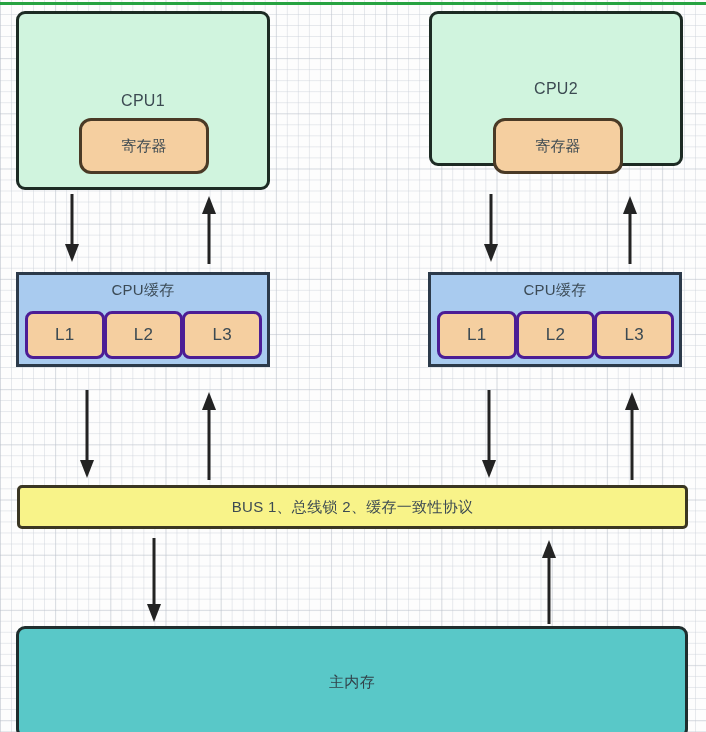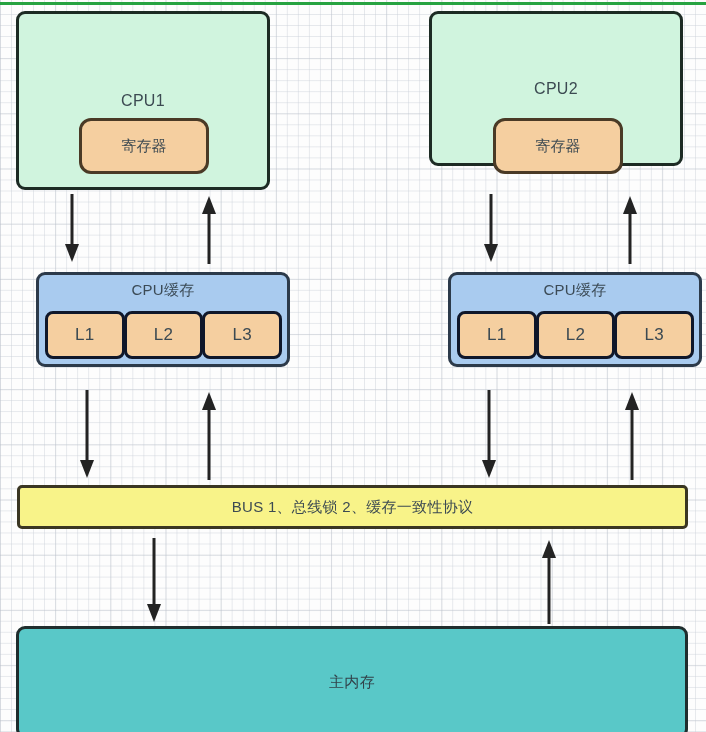--- a/index.html
+++ b/index.html
@@ -73,23 +73,22 @@
     display: flex;
     align-items: center;
     justify-content: center;
     font-size: 15px;
     color: #3f4b52;
   }
 
   .cache-box {
     background: #a9cbef;
     border: 3px solid #2c3a4a;
-    border-radius: 9px;
+    border-radius: 0;
     display: block;
-    margin-left: 20px;
   }
   .cache-label {
     width: 100%;
     text-align: center;
     font-size: 15px;
     color: #3b4a55;
     margin-top: 6px;
   }
   .lrow {
     position: absolute;
@@ -97,21 +96,21 @@
     right: 6px;
     top: 36px;
     height: 48px;
     display: flex;
     gap: 0px;
   }
   .lcell {
     box-sizing: border-box;
     flex: 1 1 0;
     background: #f5cfa0;
-    border: 3px solid #0f172a;
+    border: 3px solid #4c1d95;
     border-radius: 8px;
     display: flex;
     align-items: center;
     justify-content: center;
     font-size: 17px;
     color: #3c4a52;
     margin-right: -1px;
   }
 
   .bus-box {

